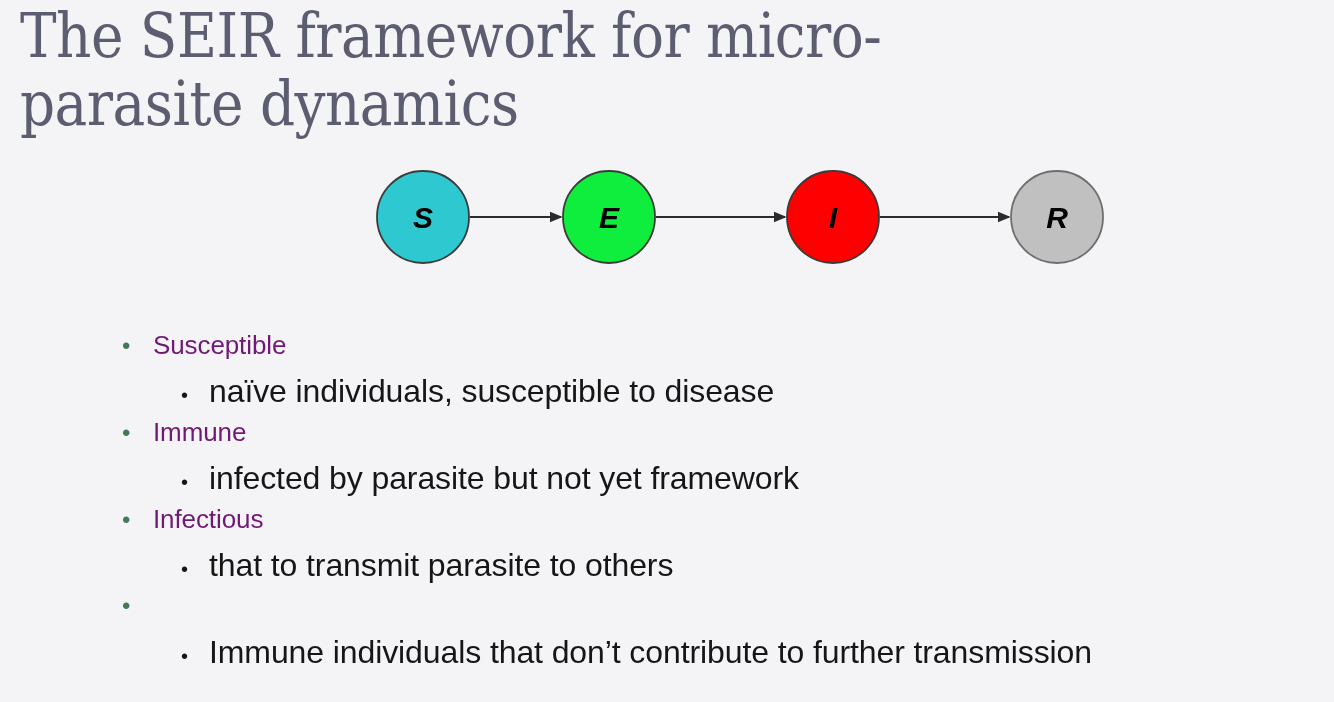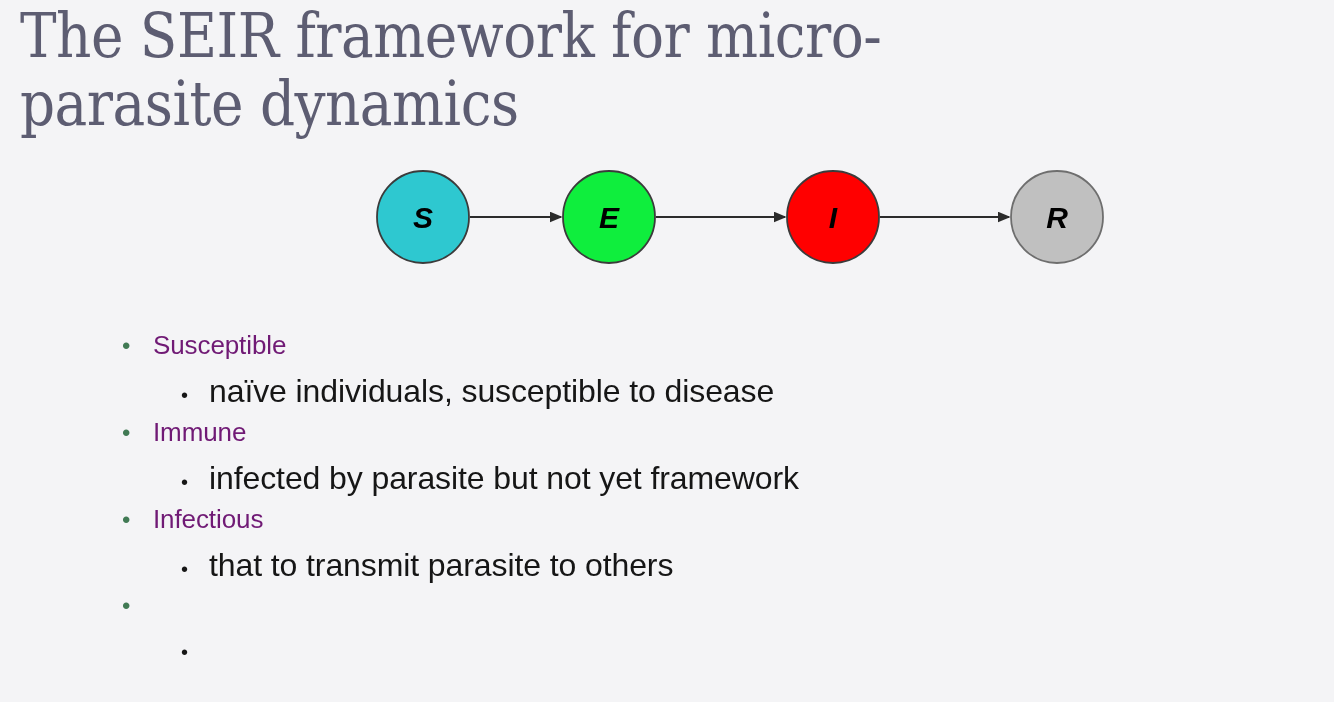--- a/index.html
+++ b/index.html
@@ -188,17 +188,18 @@
         <span class="text">that to transmit parasite to others</span>
       </div>
     </div>
 
     <div class="bullet-group">
       <div class="level1">
         <span class="marker">•</span>
       </div>
       <div class="level2">
         <span class="marker">•</span>
+        <span class="text">Immune individuals that don’t contribute to further transmission</span>
       </div>
     </div>
 
   </div>
 </div>
 
 </body></html>

